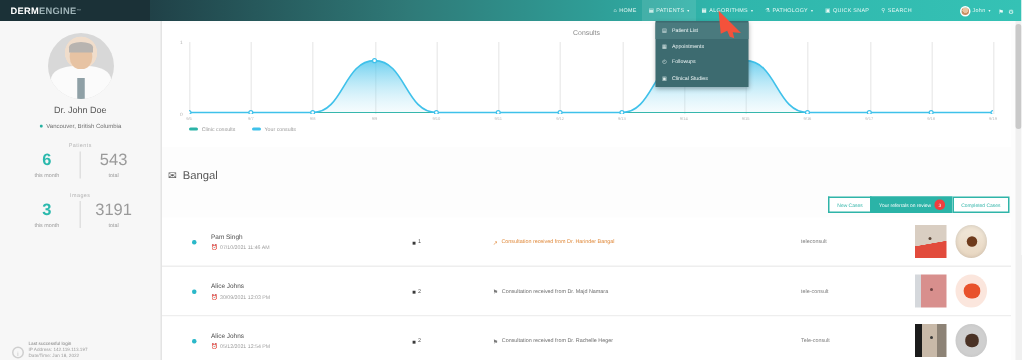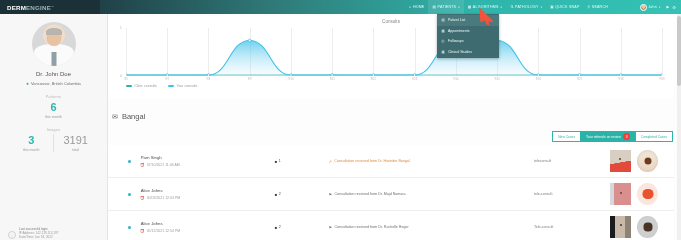--- a/index.html
+++ b/index.html
@@ -268,20 +268,24 @@
     <div class="doc-loc">
       <span class="pin">●</span>
       <span>Vancouver, British Columbia</span>
     </div>
 
     <div class="stat-title">Patients</div>
     <div class="stat-row">
       <div class="stat-cell">
         <div class="stat-num">6</div>
         <div class="stat-lbl">this month</div>
+      </div>
+      <div class="stat-cell">
+        <div class="stat-num grey">543</div>
+        <div class="stat-lbl">total</div>
       </div>
     </div>
 
     <div class="stat-title">Images</div>
     <div class="stat-row">
       <div class="stat-cell">
         <div class="stat-num">3</div>
         <div class="stat-lbl">this month</div>
       </div>
       <div class="stat-cell">

